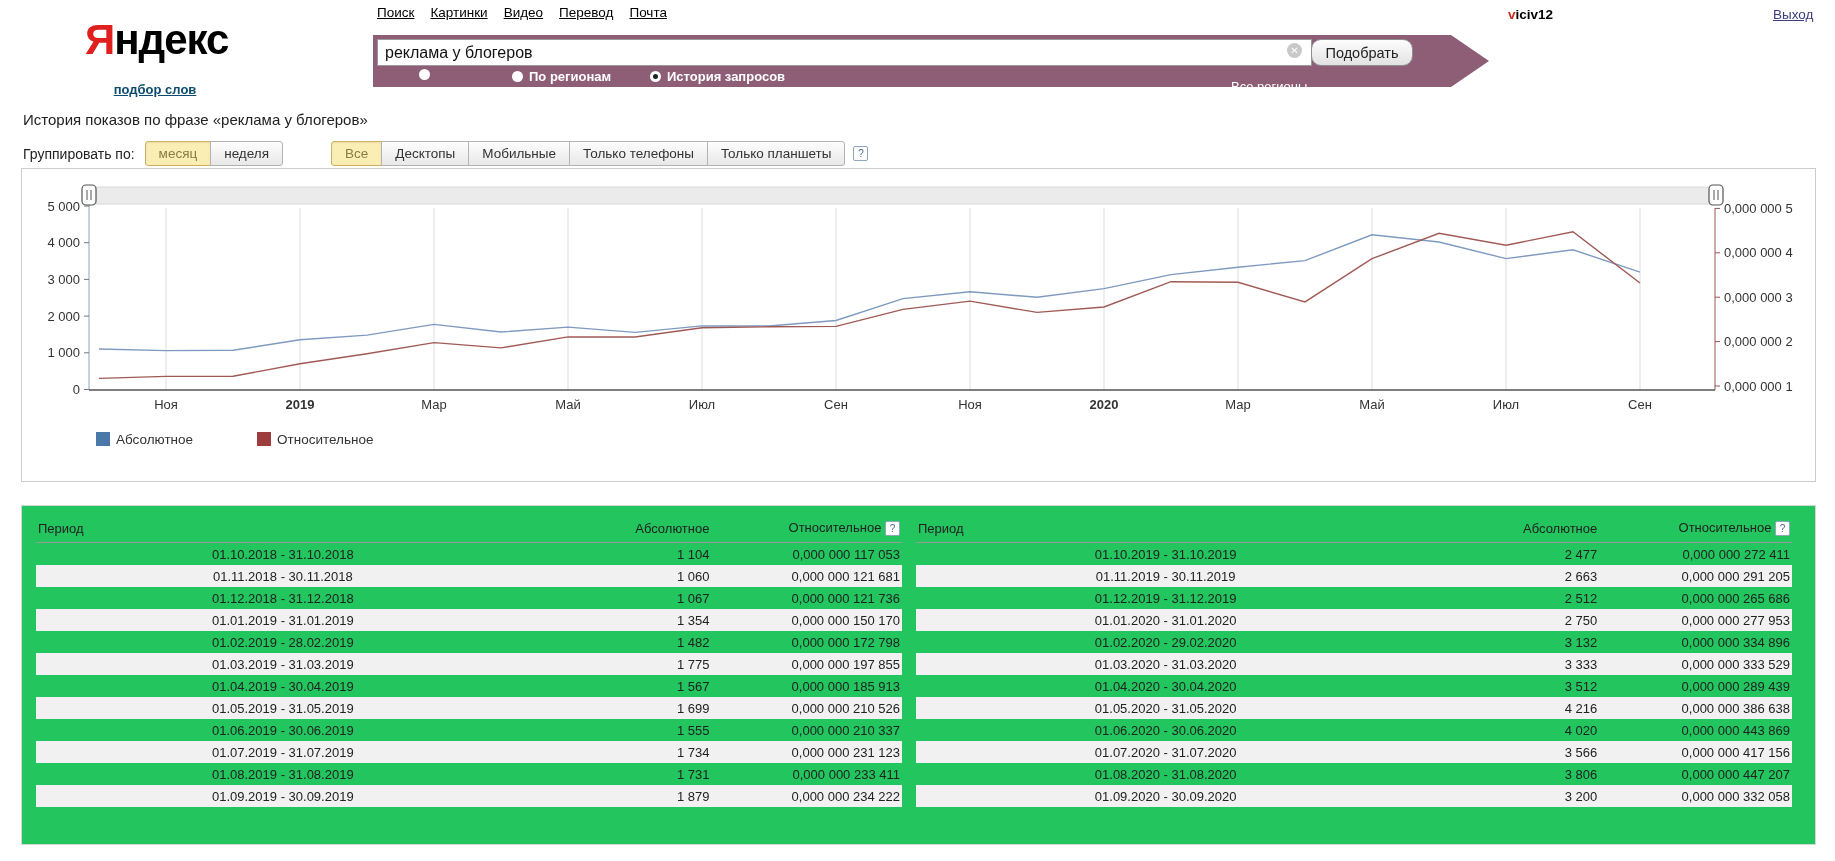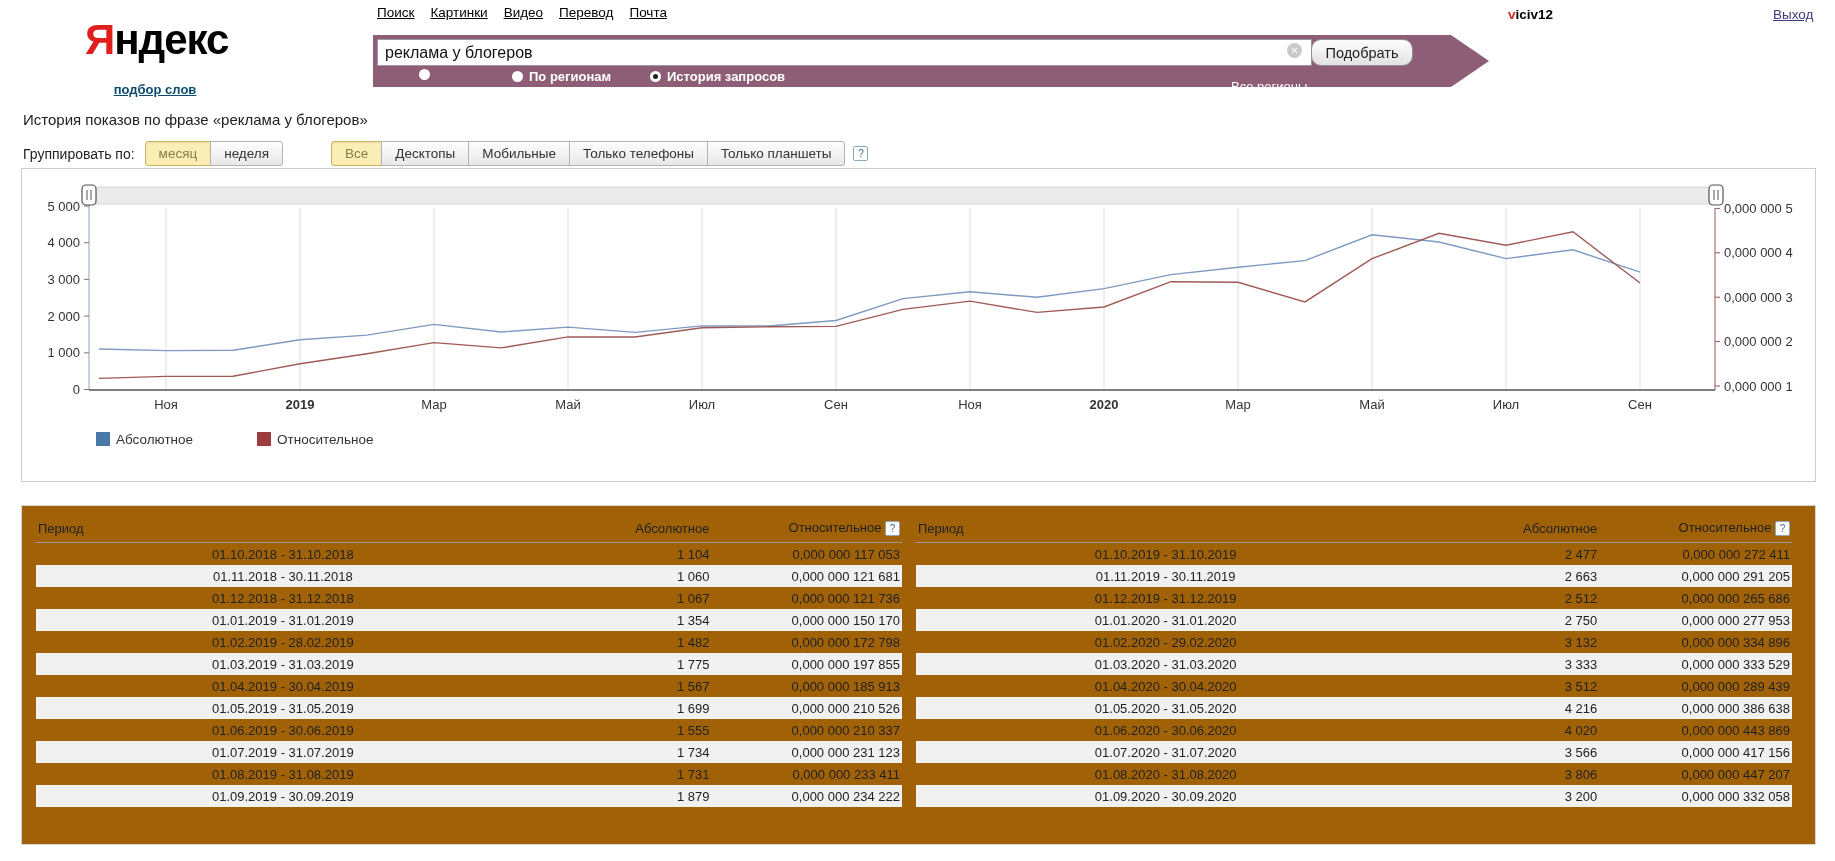--- a/index.html
+++ b/index.html
@@ -59,21 +59,21 @@
              cursor:pointer;}
   .filter-help{margin-left:8px;}
 
   
   .chart-box{position:absolute;left:21px;top:168px;width:1793px;height:312px;
              border:1px solid #ccc;background:#fff;}
   .chart-box svg{display:block;}
 
   
   .table-box{position:absolute;left:21px;top:505px;width:1793px;height:338px;
-             border:1px solid #d6d6d6;background:#a16207;}
+             border:1px solid #d6d6d6;background:#22c55e;}
   table.stats{position:absolute;top:8px;border-collapse:collapse;table-layout:fixed;
               font-size:13px;color:#222;}
   table.stats.left{left:14px;width:866px;}
   table.stats.right{left:894px;width:876px;}
   table.stats th{font-weight:normal;text-align:right;padding:6px 2px;border-bottom:1px solid #999;
                  color:#222;white-space:nowrap;}
   table.stats th.period{text-align:left;}
   table.stats td{height:22px;padding:0 2px;text-align:right;white-space:nowrap;}
   table.stats td.period{text-align:center;}
   table.stats tbody tr:nth-child(even){background:#f1f1f1;}

